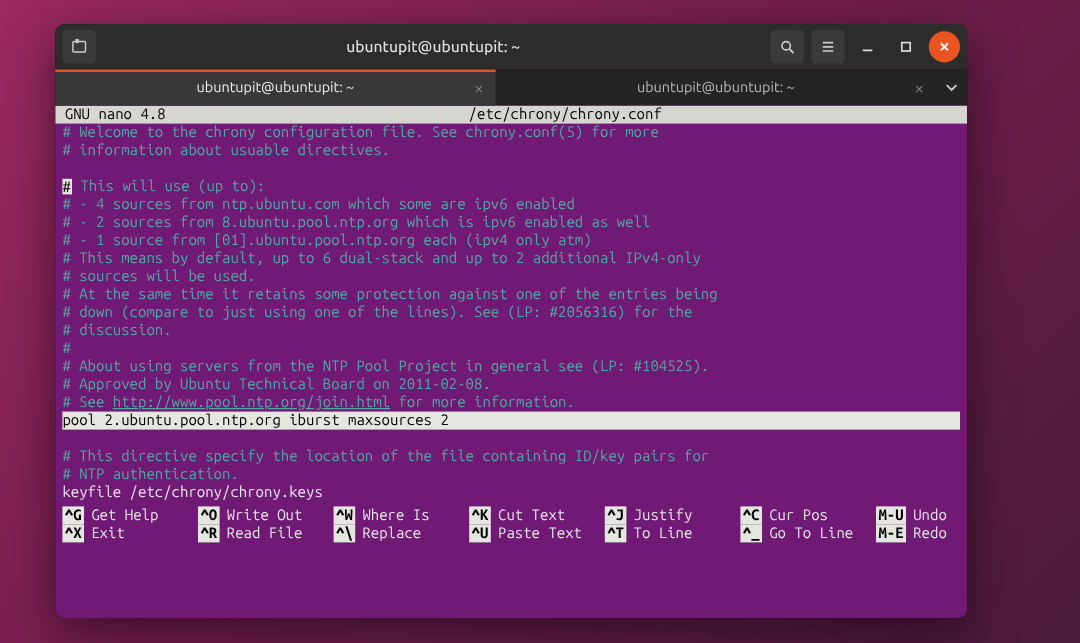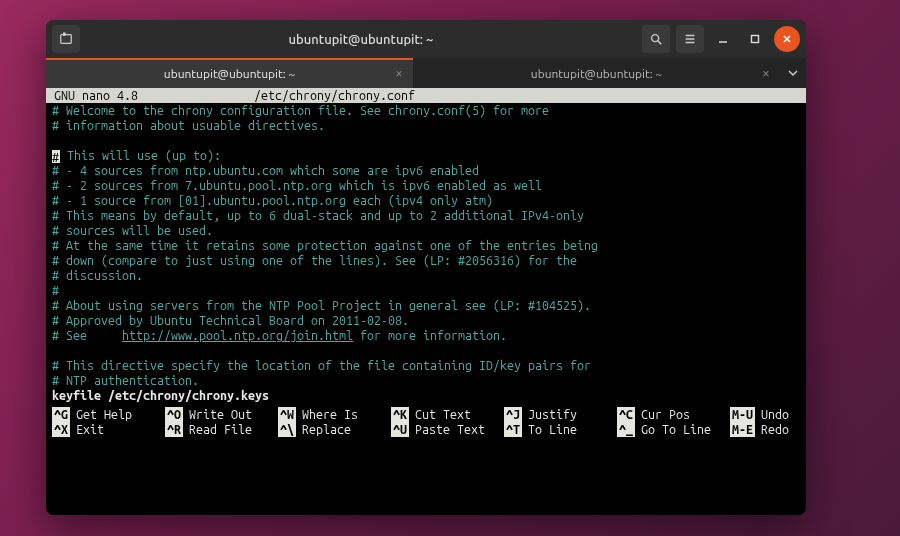--- a/index.html
+++ b/index.html
@@ -60,41 +60,41 @@
     display:flex; align-items:center; justify-content:center;
     position:relative;
     cursor:pointer;
   }
   .tab.active { background:#383838; color:#eee; }
   .tab .tab-close { position:absolute; right:10px; color:#888; font-size:14px; cursor:pointer;}
   .tab-add { width:26px; display:flex;align-items:center;justify-content:center; color:#ccc; cursor:pointer;}
   .active-indicator { position:absolute; top:0; left:0; right:0; height:2px; background:#e95420; }
   .terminal {
     flex:1;
-    background:#000000;
+    background:#701a75;
     font-size:12.5px;
     line-height:15px;
     color:#d4d4d4;
     overflow:hidden;
     padding:0;
   }
   .nano-header {
     background:#d6d6d0;
     color:#000;
     display:flex;
     padding:0 8px;
     height:15px;
   }
   .nano-header .hleft { width:200px; }
-  .nano-header .hcenter { flex:1; text-align:left; }
+  .nano-header .hcenter { flex:1; text-align:center; }
   .nano-header .hright { width:110px; text-align:right;}
   .nano-body { padding:0 6px; white-space:pre; color:#51a8a1;}
-  .nano-body .plain { color:#e6e6e6;font-weight:bold; }
+  .nano-body .plain { color:#e6e6e6; }
   .nano-body .hl { background:#e6e6e0; color:#000; display:block;}
-  .nano-body .link { text-decoration:underline;margin-left:28px; }
+  .nano-body .link { text-decoration:underline; }
   .nano-footer {
     display:grid;
     grid-template-columns: repeat(6,1fr);
     padding:0 6px 4px 6px;
     font-size:12.5px;
     color:#e6e6e6;
     row-gap:0;
     margin-top:4px;
   }
   .sc { display:flex; gap:6px; align-items:center;}
@@ -169,32 +169,32 @@
     <div class="nano-header">
       <span class="hleft">GNU nano 4.8</span>
       <span class="hcenter">/etc/chrony/chrony.conf</span>
       <span class="hright"></span>
     </div>
     <div class="nano-body"><span># Welcome to the chrony configuration file. See chrony.conf(5) for more</span>
 <span># information about usuable directives.</span>
 <span></span>
 <span class="cursor-block">#</span><span> This will use (up to):</span>
 <span># - 4 sources from ntp.ubuntu.com which some are ipv6 enabled</span>
-<span># - 2 sources from 7.ubuntu.pool.ntp.org which is ipv6 enabled as well</span>
+<span># - 2 sources from 8.ubuntu.pool.ntp.org which is ipv6 enabled as well</span>
 <span># - 1 source from [01].ubuntu.pool.ntp.org each (ipv4 only atm)</span>
 <span># This means by default, up to 6 dual-stack and up to 2 additional IPv4-only</span>
 <span># sources will be used.</span>
 <span># At the same time it retains some protection against one of the entries being</span>
 <span># down (compare to just using one of the lines). See (LP: #2056316) for the</span>
 <span># discussion.</span>
 <span>#</span>
 <span># About using servers from the NTP Pool Project in general see (LP: #104525).</span>
 <span># Approved by Ubuntu Technical Board on 2011-02-08.</span>
 <span># See </span><span class="link">http://www.pool.ntp.org/join.html</span><span> for more information.</span>
-<span></span>
+<span class="hl">pool 2.ubuntu.pool.ntp.org iburst maxsources 2</span><span></span>
 <span># This directive specify the location of the file containing ID/key pairs for</span>
 <span># NTP authentication.</span>
 <span class="plain">keyfile /etc/chrony/chrony.keys</span>
 </div>
     <div class="nano-footer" style="grid-template-columns: repeat(6,1fr) 70px;">
       <div class="sc">
           <span class="kc">^G</span>
           <span>Get Help</span>
         </div>
       <div class="sc">

